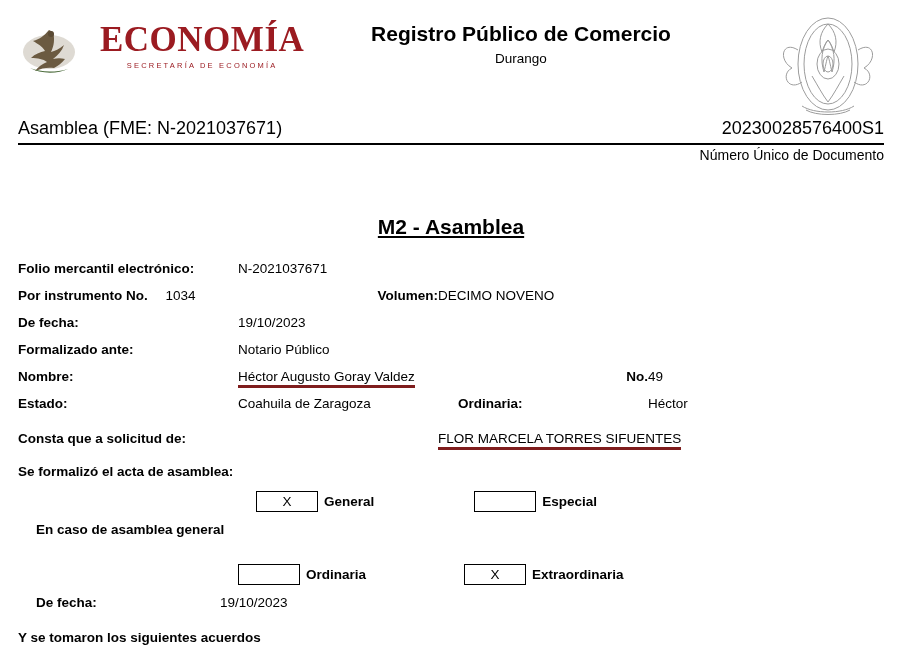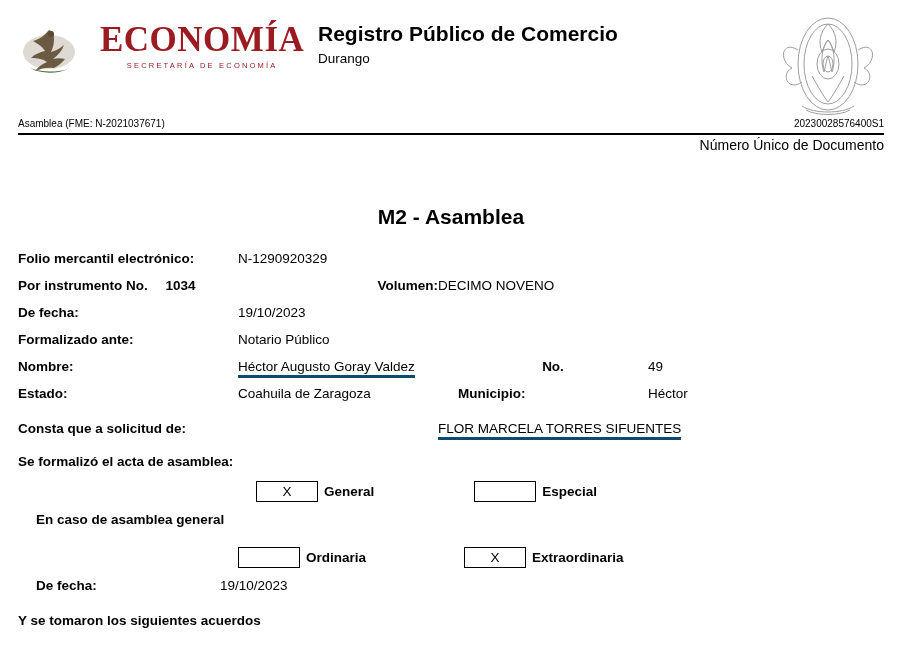--- a/index.html
+++ b/index.html
@@ -55,20 +55,21 @@
     line-height: 1;
   }
   .econ-sub {
     font-size: 7.5px;
     letter-spacing: 2.2px;
     color: #9b1b21;
     margin-top: 4px;
   }
   .header-center {
     flex: 1;
+    text-align: center;
     padding-top: 12px;
   }
   .doc-title {
     font-size: 21px;
     font-weight: bold;
     line-height: 1.3;
   }
   .doc-place {
     font-size: 13.5px;
     margin-top: 4px;
@@ -84,60 +85,61 @@
     height: 108px;
     opacity: 0.85;
   }
 
   
   .meta-row {
     display: flex;
     justify-content: space-between;
     align-items: flex-end;
     padding: 0 18px 2px 18px;
-    font-size: 10px;
+    font-size: 18px;
   }
   .rule {
     border-top: 2px solid #000;
     margin: 2px 18px 0 18px;
   }
   .doc-number-label {
     text-align: right;
     padding: 2px 18px 0 18px;
     font-size: 14px;
   }
 
   
   .form-title {
     text-align: center;
     font-size: 21px;
     font-weight: bold;
     margin-top: 52px;
     margin-bottom: 22px;
+    text-decoration: underline;
   }
   .form {
     padding: 0 18px;
     font-size: 13.5px;
   }
   .row {
     display: flex;
     align-items: baseline;
     margin-bottom: 8px;
     min-height: 19px;
   }
-  .val { font-weight: bold; }
+  .val { font-weight: normal; }
 
   .c-label { width: 220px; font-weight: bold; }
   .c-val1 { width: 210px; }
   .c-label2 { width: 210px; font-weight: bold; text-align: right; }
   .c-val2 { flex: 1; }
 
   .underline-red {
     display: inline-block;
-    border-bottom: 3px solid #0c4a6e;
+    border-bottom: 3px solid #7f1d1d;
     padding-bottom: 1px;
   }
 
   .two-line-label {
     width: 420px;
     font-weight: bold;
     line-height: 1.25;
   }
 
   .checkrow {
@@ -218,21 +220,21 @@
   </div>
   <div class="rule"></div>
   <div class="doc-number-label">Número Único de Documento</div>
 
   <div class="form-title">M2 - Asamblea</div>
 
   <div class="form">
 
     <div class="row">
       <div class="c-label">Folio mercantil electrónico:</div>
-      <div class="c-val1">N-1290920329</div>
+      <div class="c-val1">N-2021037671</div>
     </div>
 
     <div class="row">
       <div class="c-label">
         <span>Por instrumento No.</span>
         <span class="val" style="padding-left:14px">1034</span>
       </div>
       <div class="c-label2" style="width:200px">Volumen:</div>
       <div class="c-val2">DECIMO NOVENO</div>
     </div>
@@ -245,28 +247,28 @@
     <div class="row">
       <div class="c-label">Formalizado ante:</div>
       <div class="c-val1">Notario Público</div>
     </div>
 
     <div class="row">
       <div class="c-label">Nombre:</div>
       <div class="c-val1">
         <span class="underline-red">Héctor Augusto Goray Valdez</span>
       </div>
-      <div class="c-label2" style="width:200px; text-align:center; padding-left:10px;">No.</div>
+      <div class="c-label2" style="width:200px; text-align:right; padding-left:10px;">No.</div>
       <div class="c-val2">49</div>
     </div>
 
     <div class="row">
       <div class="c-label">Estado:</div>
       <div class="c-val1">Coahuila de Zaragoza</div>
-      <div class="c-label2" style="width:200px; text-align:left; padding-left:10px;">Municipio:</div>
+      <div class="c-label2" style="width:200px; text-align:left; padding-left:10px;">Ordinaria:</div>
       <div class="c-val2">Héctor</div>
     </div>
 
     <div class="row" style="margin-top:16px">
       <div class="c-label" style="width:420px">Consta que a solicitud de:</div>
       <div>
         <span class="underline-red">FLOR MARCELA TORRES SIFUENTES</span>
       </div>
     </div>
 
@@ -277,21 +279,21 @@
 
     <div class="checkrow">
       <div class="spacer-a"></div>
       <div class="box">X</div>
       <div class="cb-label">General</div>
       <div class="spacer-b"></div>
       <div class="box"></div>
       <div class="cb-label">Especial</div>
     </div>
 
-    <div class="row" style="margin-bottom:16px">
+    <div class="row" style="margin-bottom:23px">
       <div class="section-bold indent-1">En caso de asamblea general</div>
     </div>
 
     <div class="checkrow">
       <div class="spacer-c" style="width:220px"></div>
       <div class="box"></div>
       <div class="cb-label">Ordinaria</div>
       <div class="spacer-d" style="width:98px"></div>
       <div class="box">X</div>
       <div class="cb-label">Extraordinaria</div>

